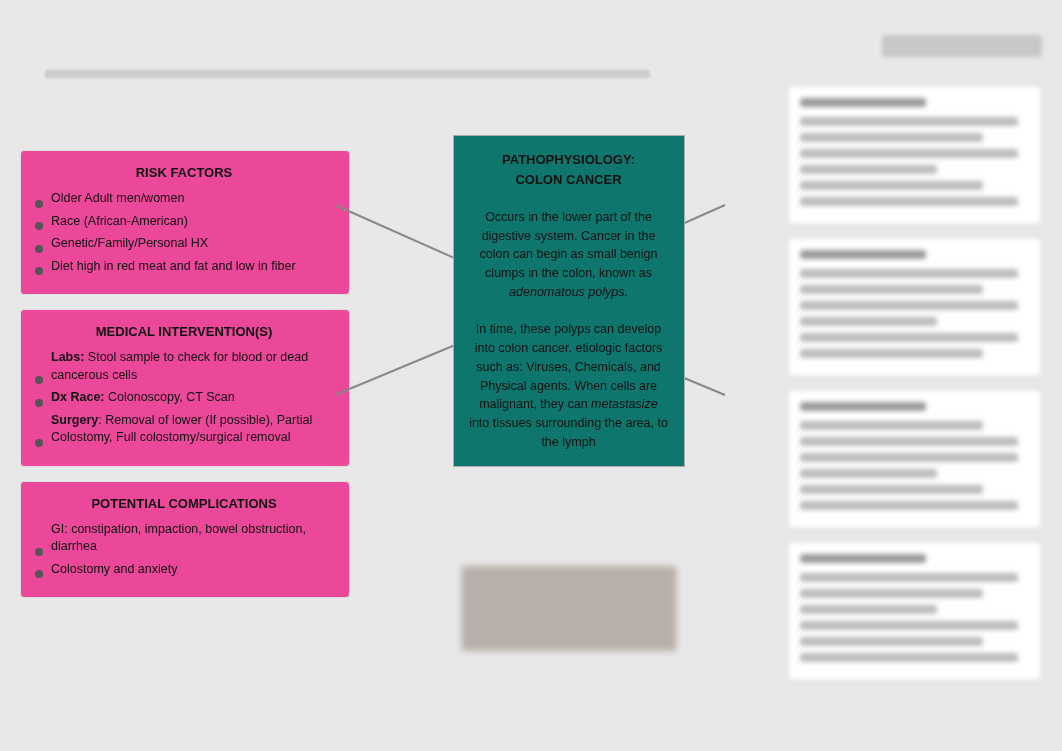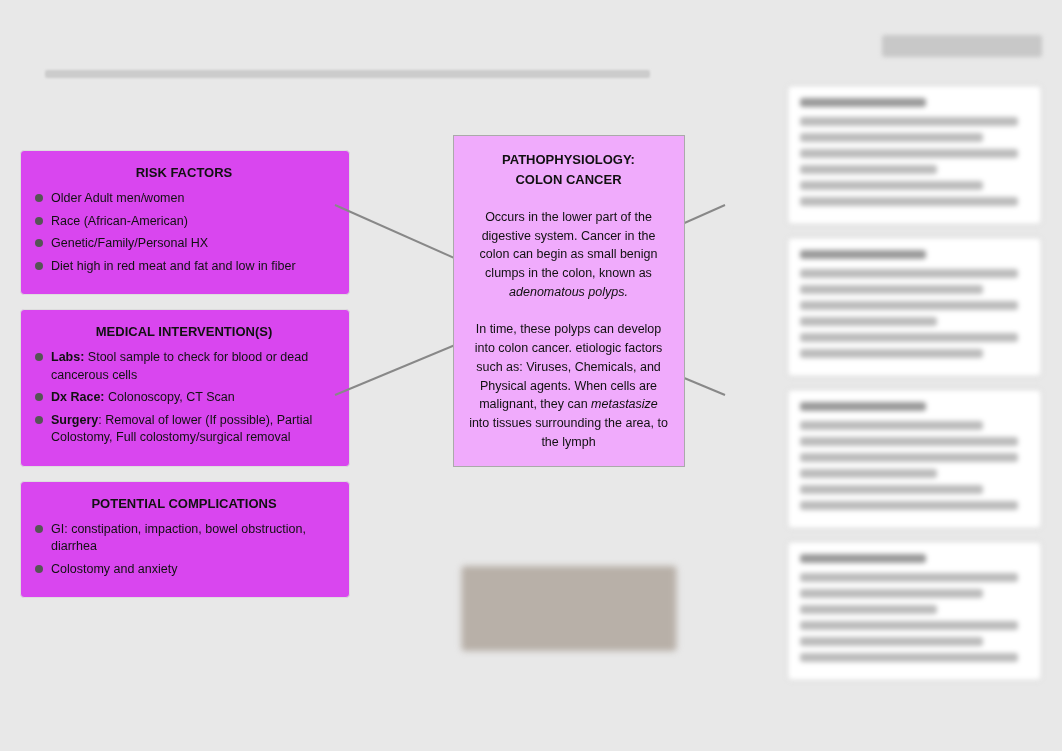--- a/index.html
+++ b/index.html
@@ -59,42 +59,42 @@
     
     .left-column {
       width: 330px;
       display: flex;
       flex-direction: column;
       gap: 14px;
       padding-top: 65px;
     }
 
     .card {
-      background: #d946ef;
+      background: #ec4899;
       border: 1px solid #ddd;
       border-radius: 4px;
       padding: 14px 16px 14px 14px;
     }
 
     .card-title {
       font-weight: bold;
       font-size: 13px;
       text-align: center;
       margin-bottom: 10px;
       color: #111;
     }
 
     .card ul {
       list-style: none;
       padding: 0;
     }
 
     .card ul li {
       display: flex;
-      align-items: flex-start;
+      align-items: flex-end;
       margin-bottom: 5px;
       font-size: 12.5px;
       color: #111;
       line-height: 1.4;
     }
 
     .bullet {
       display: inline-block;
       width: 8px;
       height: 8px;
@@ -113,21 +113,21 @@
       align-items: center;
       justify-content: center;
     }
 
     .pathophys-box {
       position: absolute;
       top: 50px;
       left: 50%;
       transform: translateX(-50%);
       width: 232px;
-      background: #f0abfc;
+      background: #0f766e;
       border: 1.5px solid #aaa;
       padding: 14px;
       text-align: center;
       font-size: 12.5px;
       color: #111;
       line-height: 1.5;
       z-index: 10;
     }
 
     .pathophys-title {

